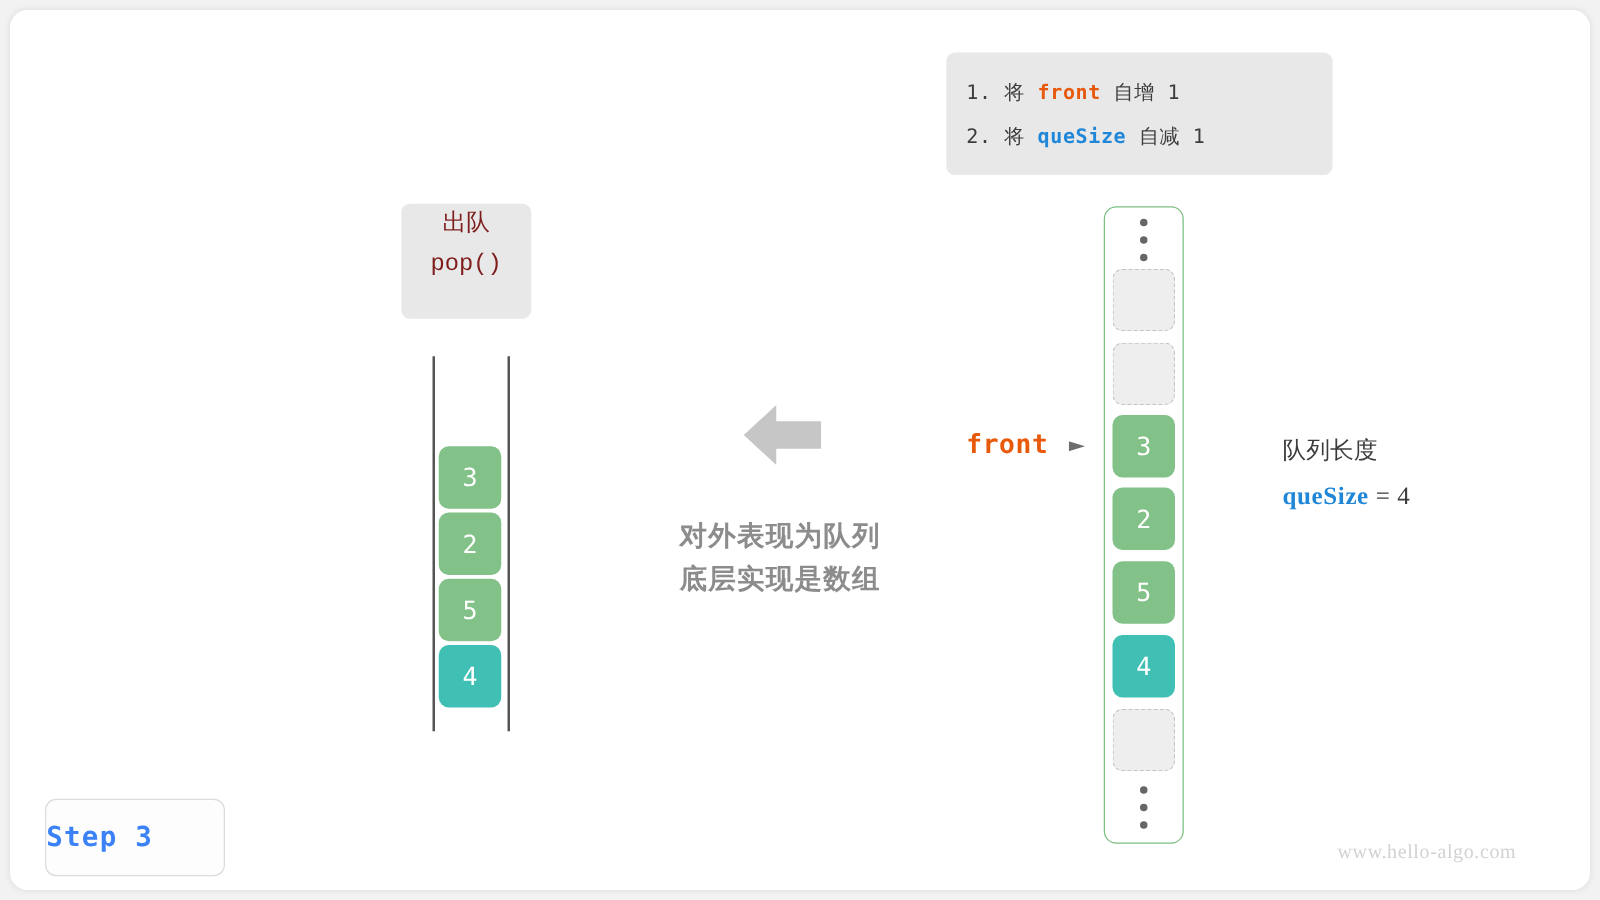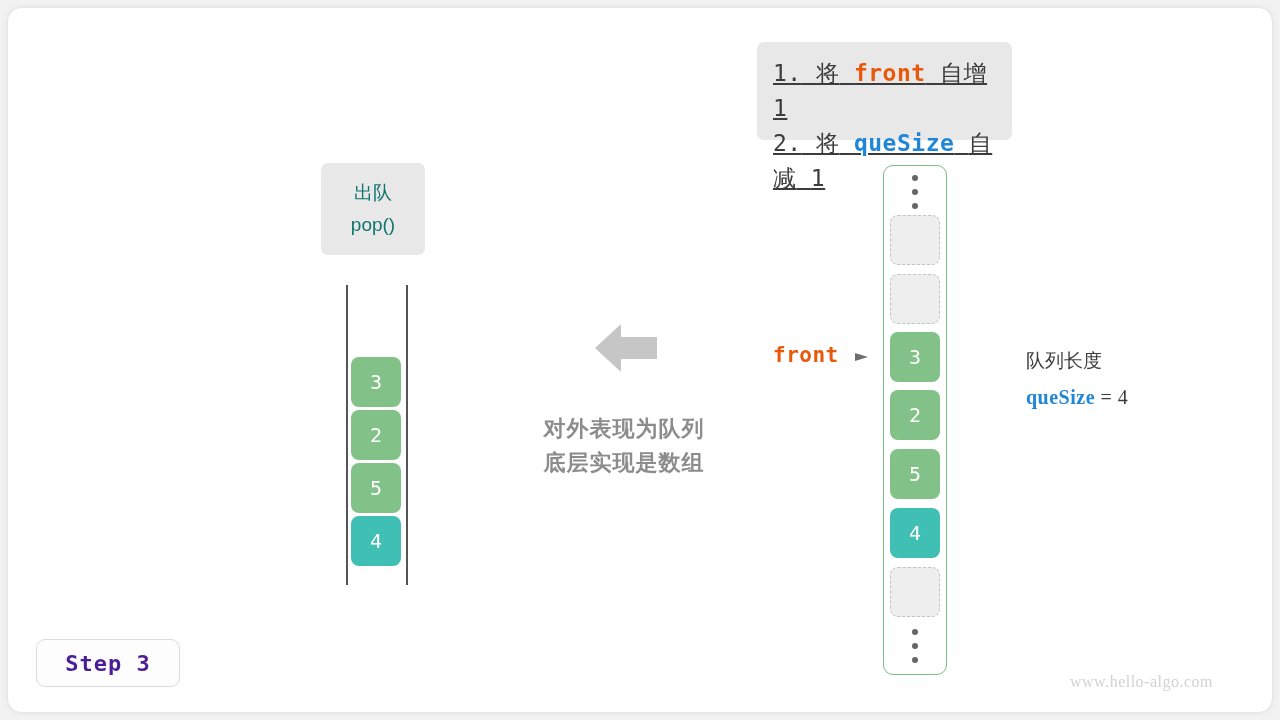--- a/index.html
+++ b/index.html
@@ -32,49 +32,47 @@
     border-radius: 14px;
     box-shadow: 0 0 6px rgba(0,0,0,0.10);
   }
 
   .abs { position: absolute; }
 
   
   .instr-box {
     left: 757px;
     top: 42px;
-    width: 255px;
+    width: 309px;
     height: 98px;
     background: #e8e8e8;
     border-radius: 7px;
     box-sizing: border-box;
     padding: 14px 0 0 16px;
     font-family: "DejaVu Sans Mono", "Liberation Mono", monospace;
-    font-size: 23px;
+    font-size: 16px;
     color: #3c3c3c;
     line-height: 35px;
     letter-spacing: 0.5px;
-    text-decoration: underline;
   }
   .kw-front { color: #e8590c; font-weight: bold; }
   .kw-size  { color: #1f86d8; font-weight: bold; text-align: center; }
 
   
   .pop-box {
     left: 321px;
     top: 163px;
     width: 104px;
     height: 92px;
     background: #e8e8e8;
     border-radius: 7px;
     box-sizing: border-box;
-    padding-top: 14px;
-    font-family: Liberation Sans, sans-serif;
+    font-family: Liberation Mono, monospace;
     font-size: 19px;
-    color: #0f766e;
+    color: #7f1d1d;
     line-height: 32px;
     text-align: center;
   }
 
   
   .rail {
     width: 2px;
     background: #555555;
   }
   .rail-left  { left: 346px; top: 285px; height: 300px; }
@@ -190,32 +188,32 @@
     font-family: Liberation Serif, serif;
     font-size: 20px;
     letter-spacing: 0.5px;
   }
 
   
   .step-badge {
     left: 36px;
     top: 639px;
     width: 144px;
-    height: 48px;
+    height: 62px;
     border: 1.5px solid #dcdcdc;
     border-radius: 9px;
     box-sizing: border-box;
     background: #fdfdfd;
     display: flex;
     align-items: center;
-    justify-content: center;
+    justify-content: flex-start;
     font-family: "DejaVu Sans Mono", "Liberation Mono", monospace;
     font-size: 22px;
     font-weight: bold;
-    color: #4c1d95;
+    color: #3b82f6;
     letter-spacing: 1px;
   }
 
   
   .watermark {
     left: 1070px;
     top: 673px;
     font-family: Liberation Serif, serif;
     font-size: 16px;
     color: #d2d2d2;

